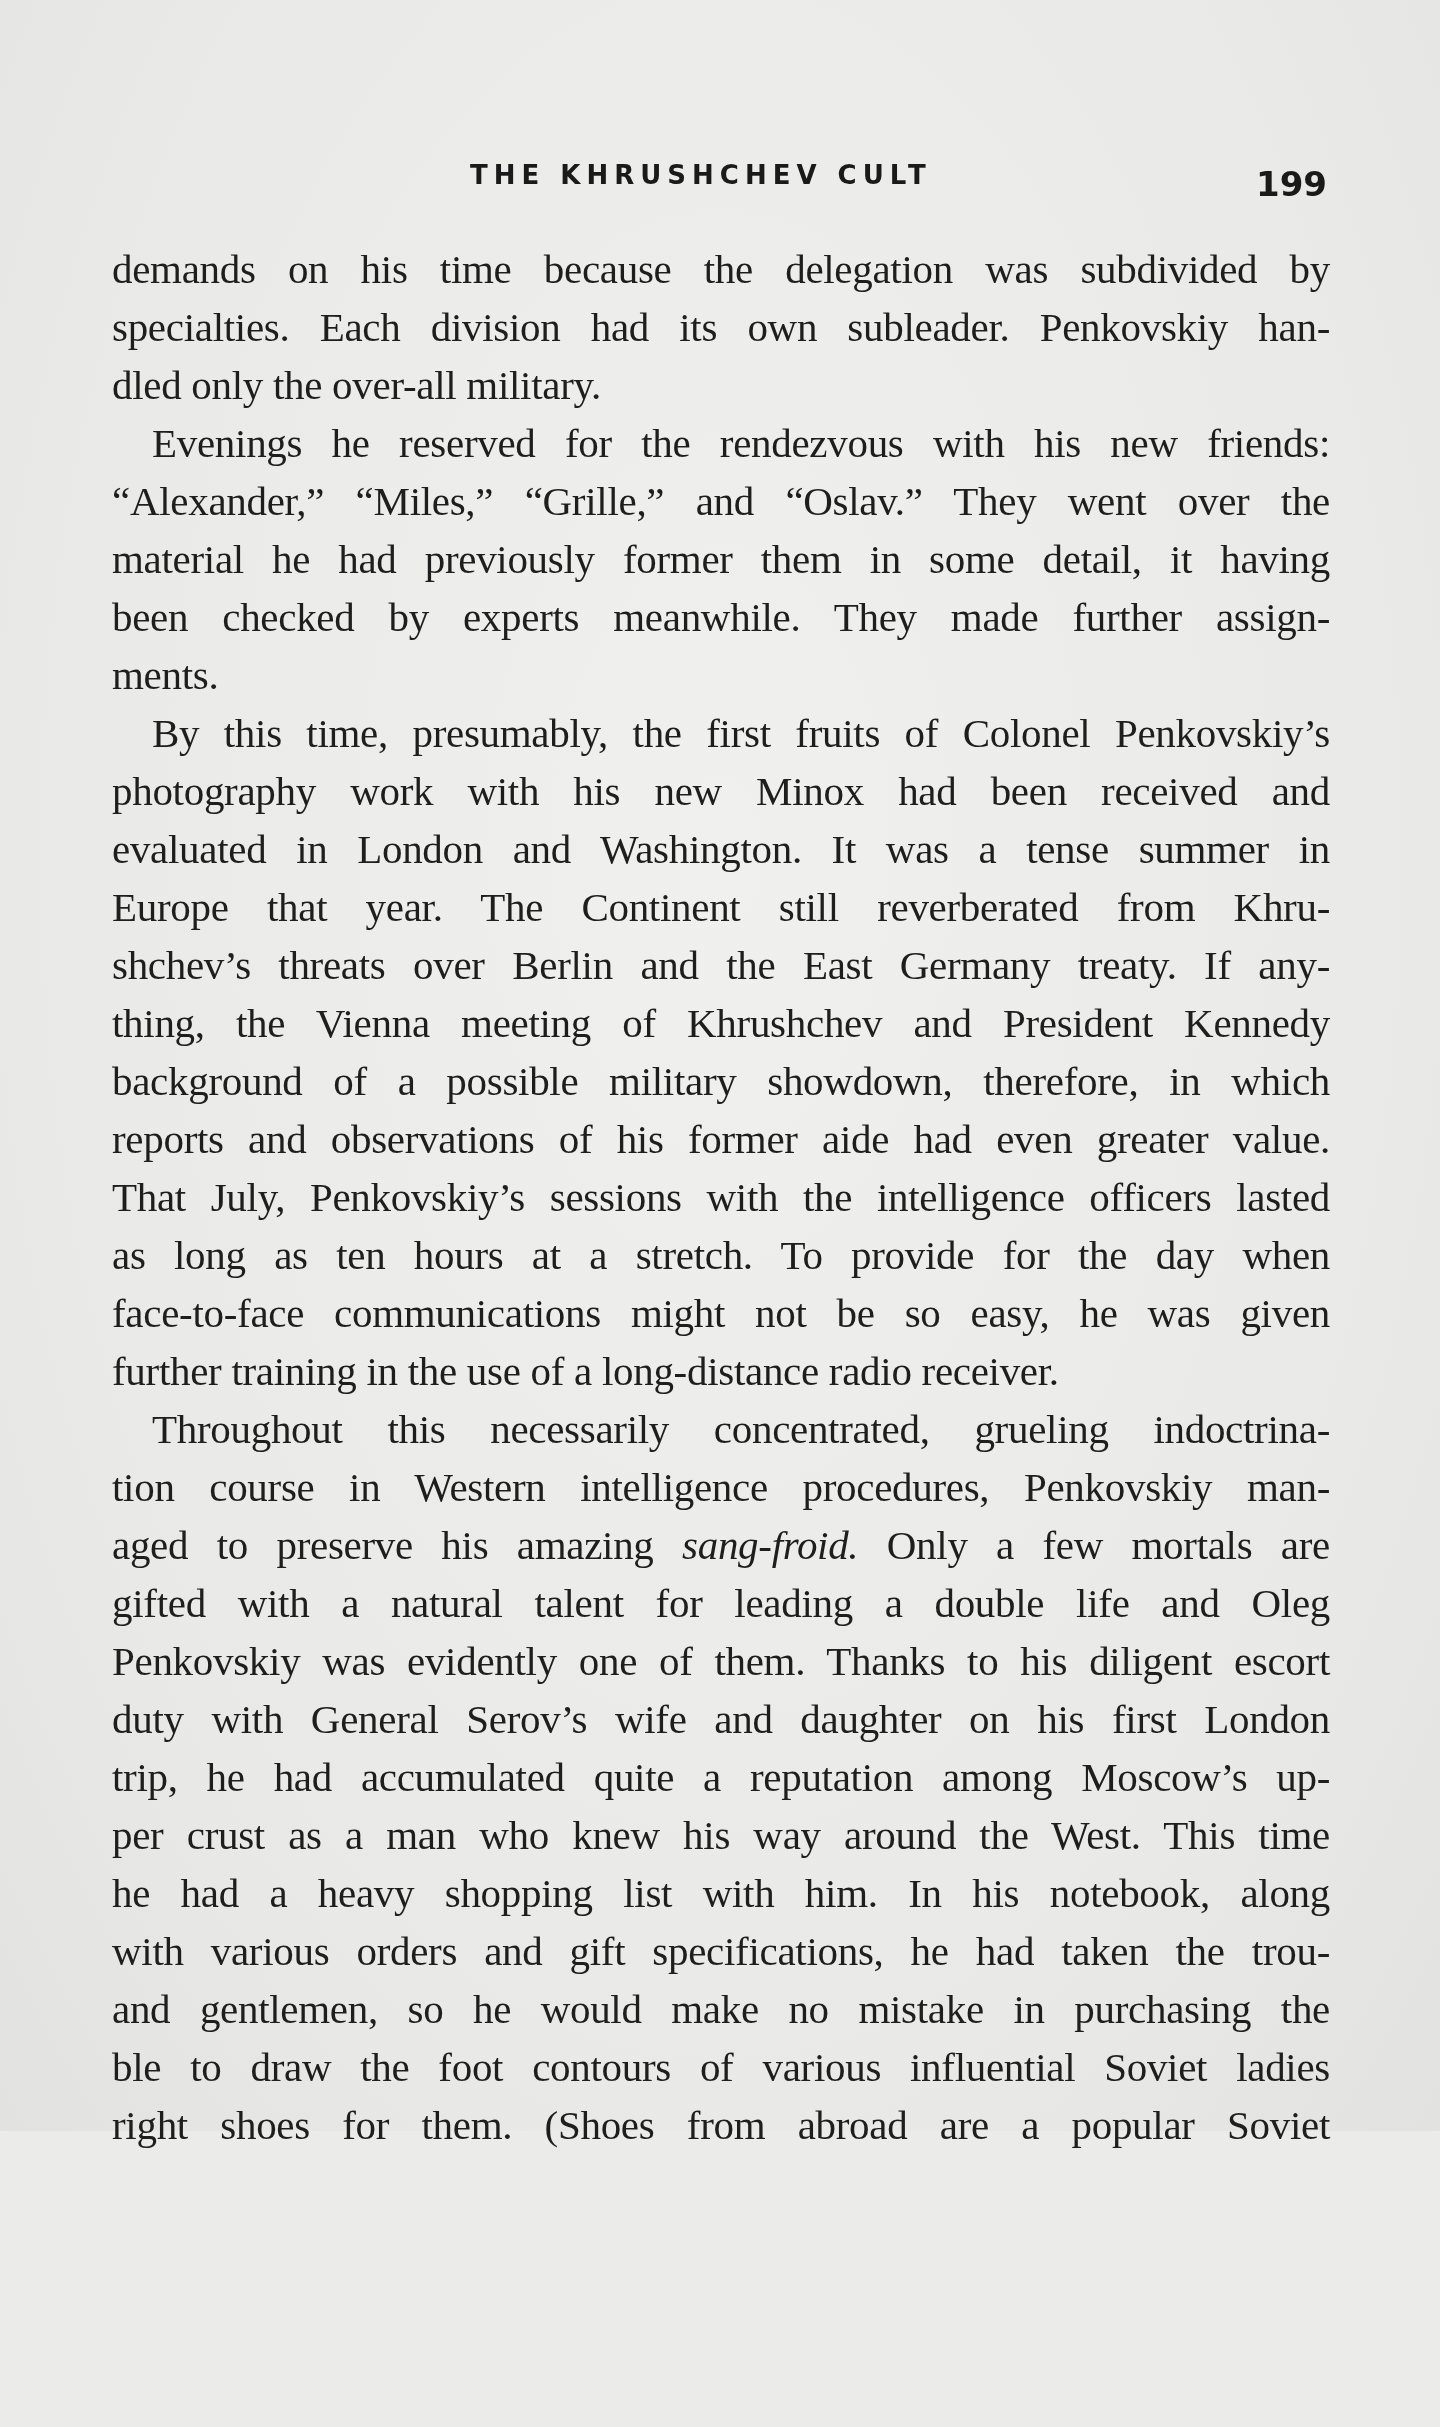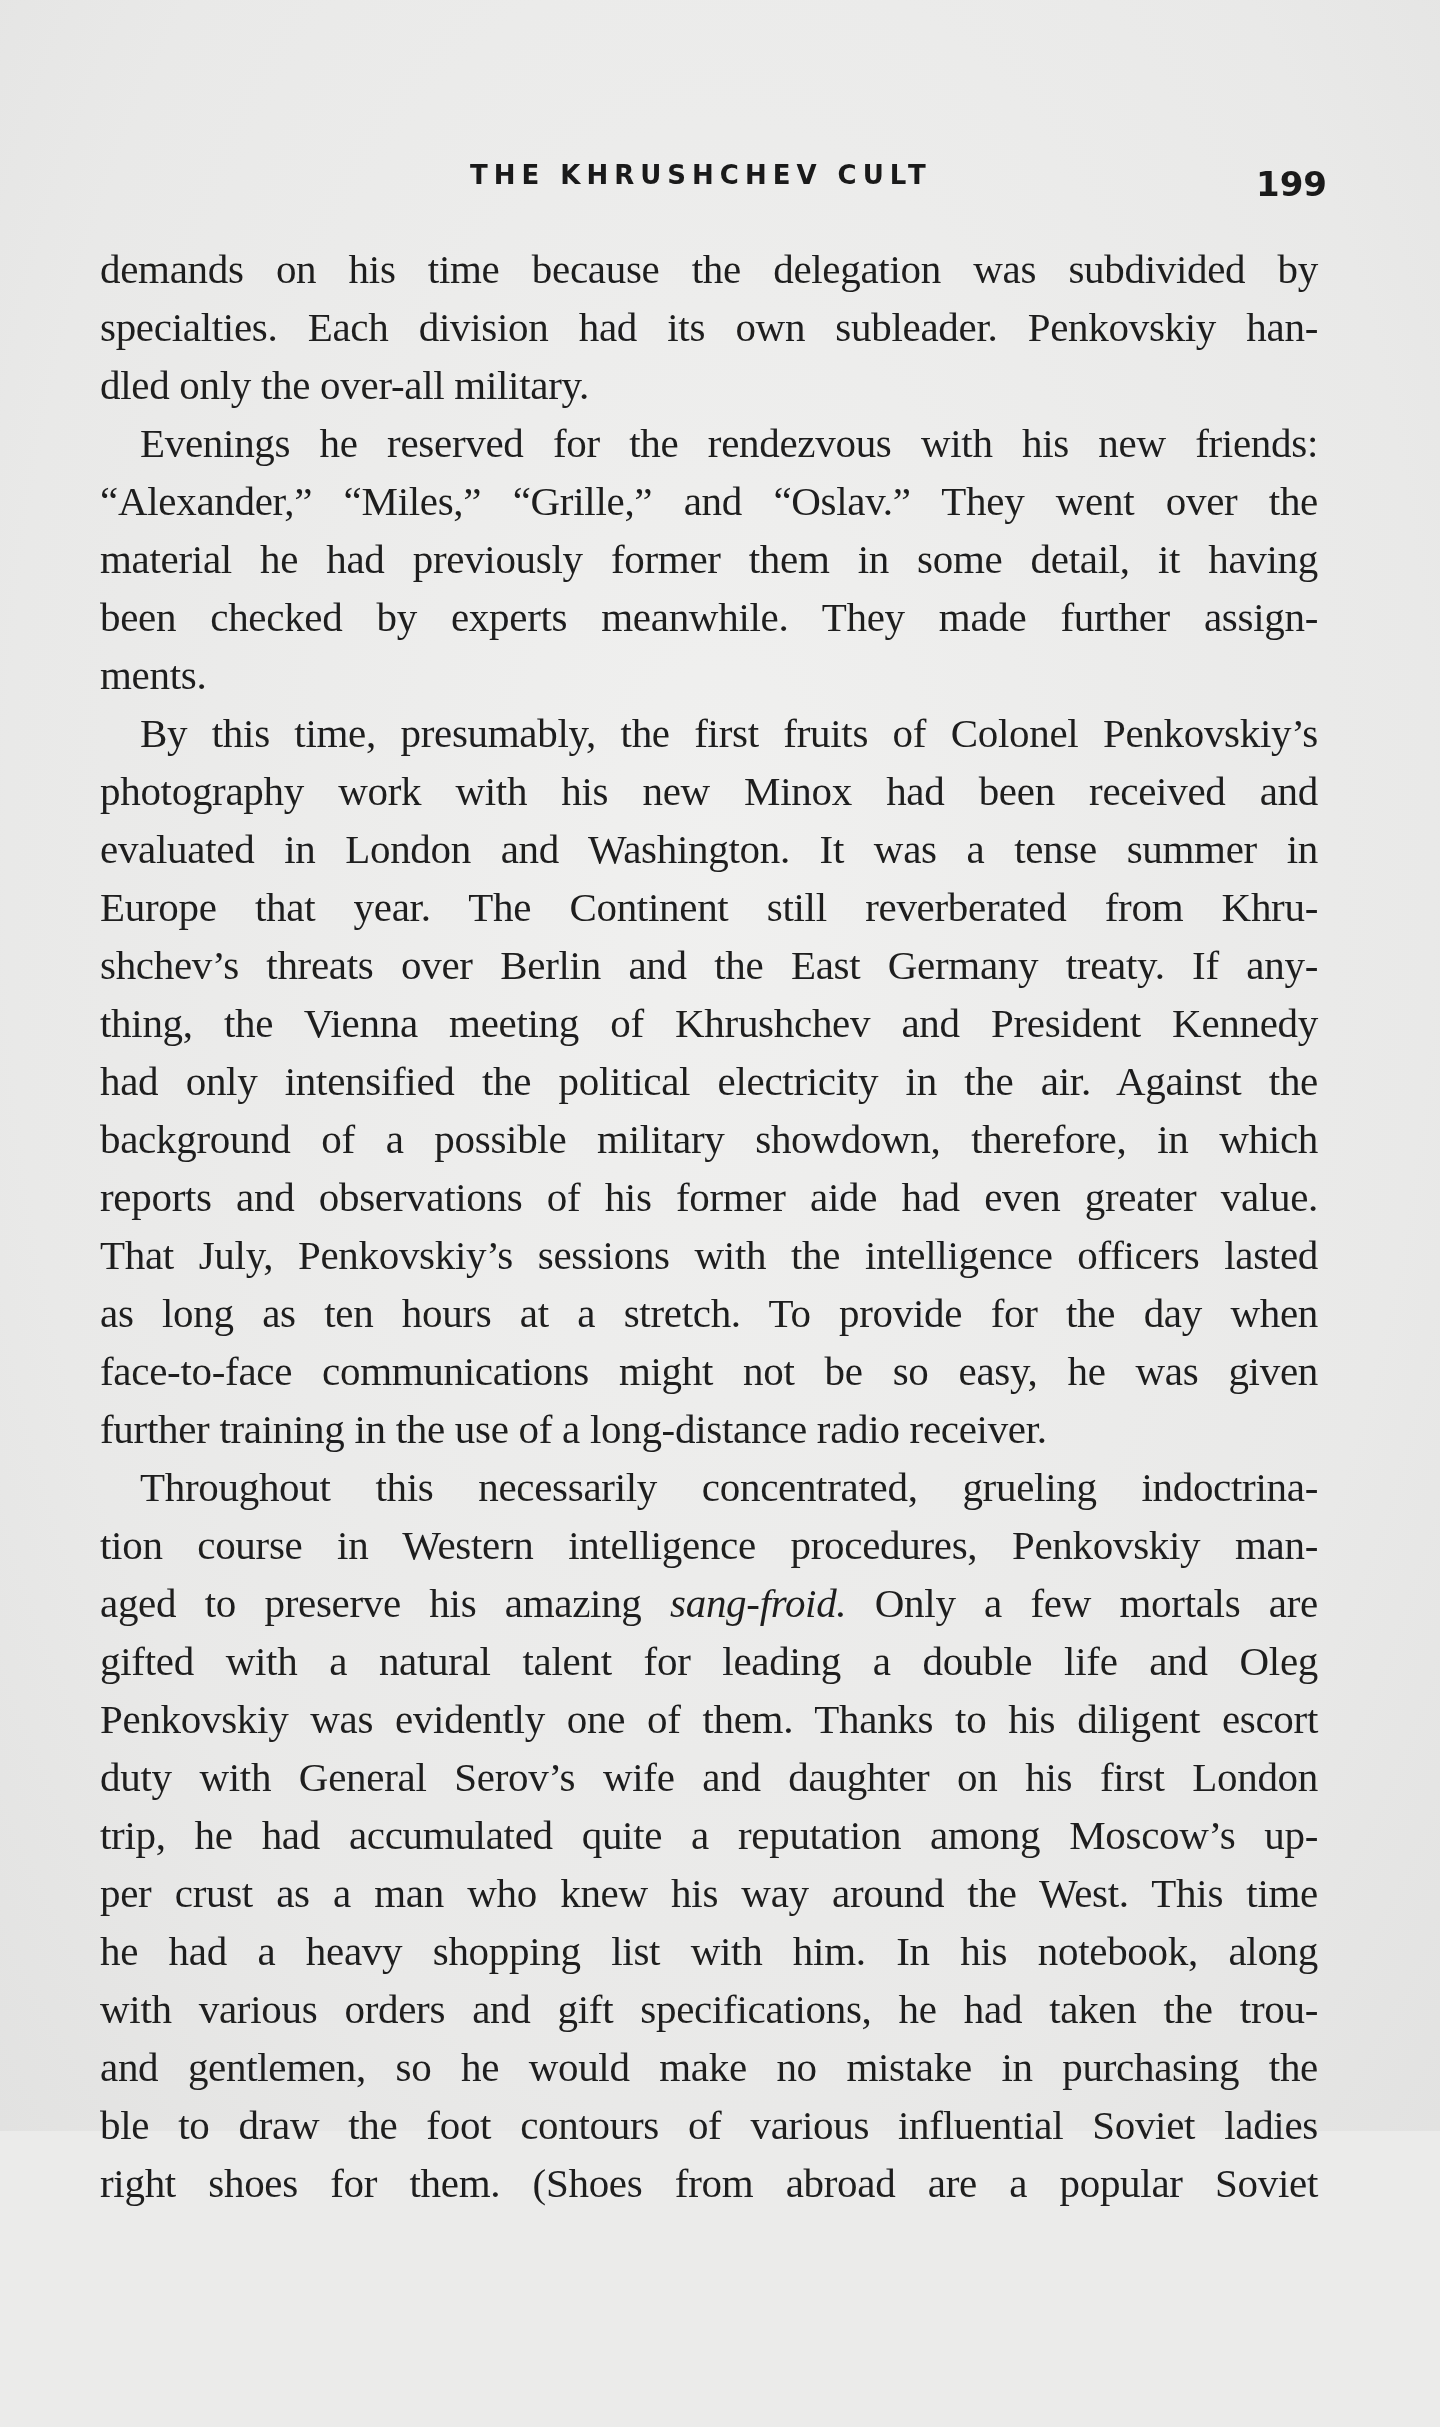--- a/index.html
+++ b/index.html
@@ -22,21 +22,21 @@
     font-family: "DejaVu Sans", "Liberation Sans", sans-serif;
     font-weight: bold; font-size: 26px; letter-spacing: 6px; color: #1a1a1a;
     transform: scaleY(1.05);
   }
   .page-number {
     position: absolute; left: 1256px; top: 6px;
     font-family: "DejaVu Sans", "Liberation Sans", sans-serif;
     font-weight: bold; font-size: 34px; color: #1a1a1a;
   }
   .body-text {
-    position: absolute; left: 100px; top: 240px; width: 1218px;
+    position: absolute; left: 112px; top: 240px; width: 1218px;
   }
   .line {
     display: block; height: 58px; line-height: 58px;
     font-size: 41px; text-align: justify; text-align-last: justify;
     white-space: nowrap; overflow: visible;
     transform-origin: left center;
     letter-spacing: -0.3px;
   }
   .line.last { text-align-last: left; }
   .line.indent { padding-left: 40px; }
@@ -67,21 +67,20 @@
       <span class="line last" style="white-space: nowrap;">ments.</span>
     </div>
 
     <div>
       <span class="line indent" style="white-space: nowrap;">By this time, presumably, the first fruits of Colonel Penkovskiy’s</span>
       <span class="line" style="white-space: nowrap;">photography work with his new Minox had been received and</span>
       <span class="line" style="white-space: nowrap;">evaluated in London and Washington. It was a tense summer in</span>
       <span class="line" style="white-space: nowrap;">Europe that year. The Continent still reverberated from Khru-</span>
       <span class="line" style="white-space: nowrap;">shchev’s threats over Berlin and the East Germany treaty. If any-</span>
       <span class="line" style="white-space: nowrap;">thing, the Vienna meeting of Khrushchev and President Kennedy</span>
-      <span class="line" style="white-space: nowrap;">had only intensified the political electricity in the air. Against the</span>
       <span class="line" style="white-space: nowrap;">background of a possible military showdown, therefore, in which</span>
       <span class="line" style="white-space: nowrap;">reports and observations of his former aide had even greater value.</span>
       <span class="line" style="white-space: nowrap;">That July, Penkovskiy’s sessions with the intelligence officers lasted</span>
       <span class="line" style="white-space: nowrap;">as long as ten hours at a stretch. To provide for the day when</span>
       <span class="line" style="white-space: nowrap;">face-to-face communications might not be so easy, he was given</span>
       <span class="line last" style="white-space: nowrap;">further training in the use of a long-distance radio receiver.</span>
     </div>
 
     <div>
       <span class="line indent" style="white-space: nowrap;">Throughout this necessarily concentrated, grueling indoctrina-</span>

